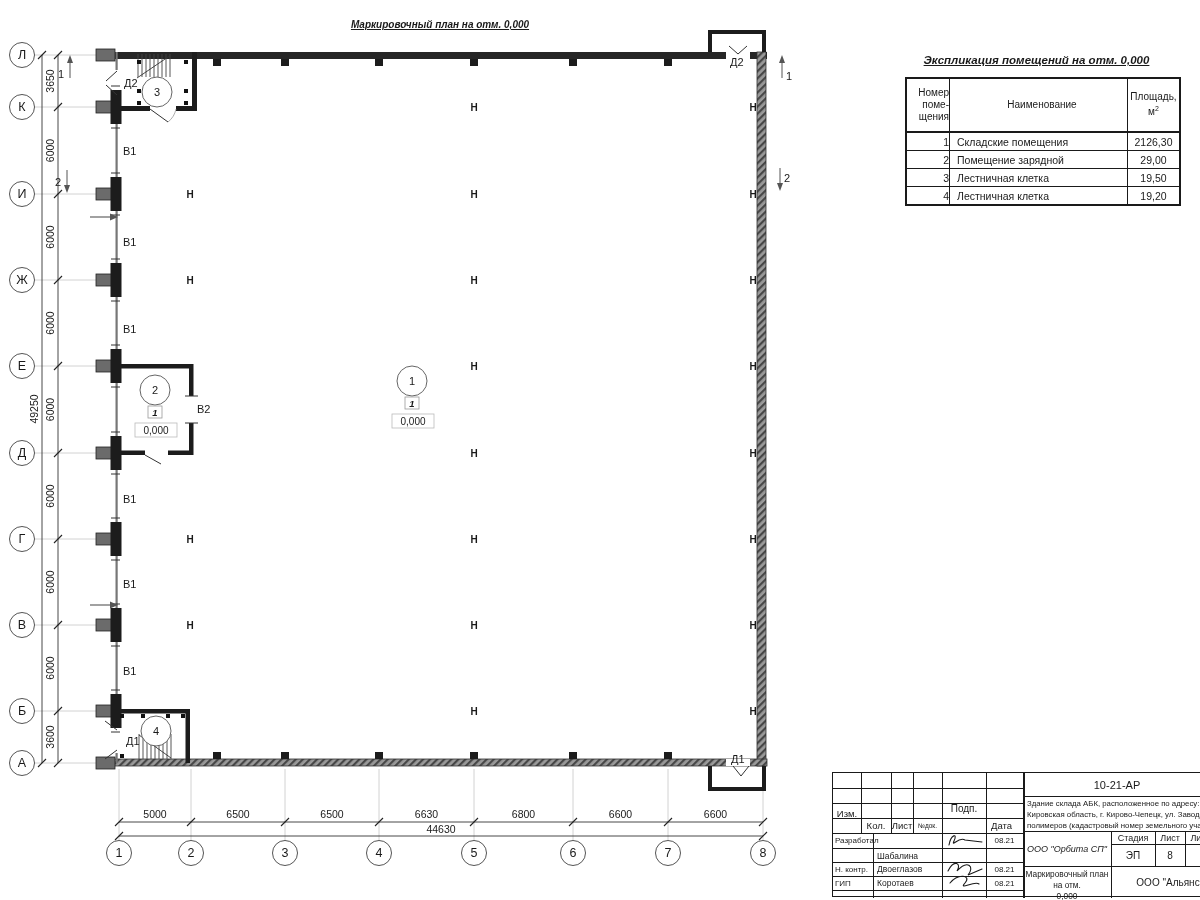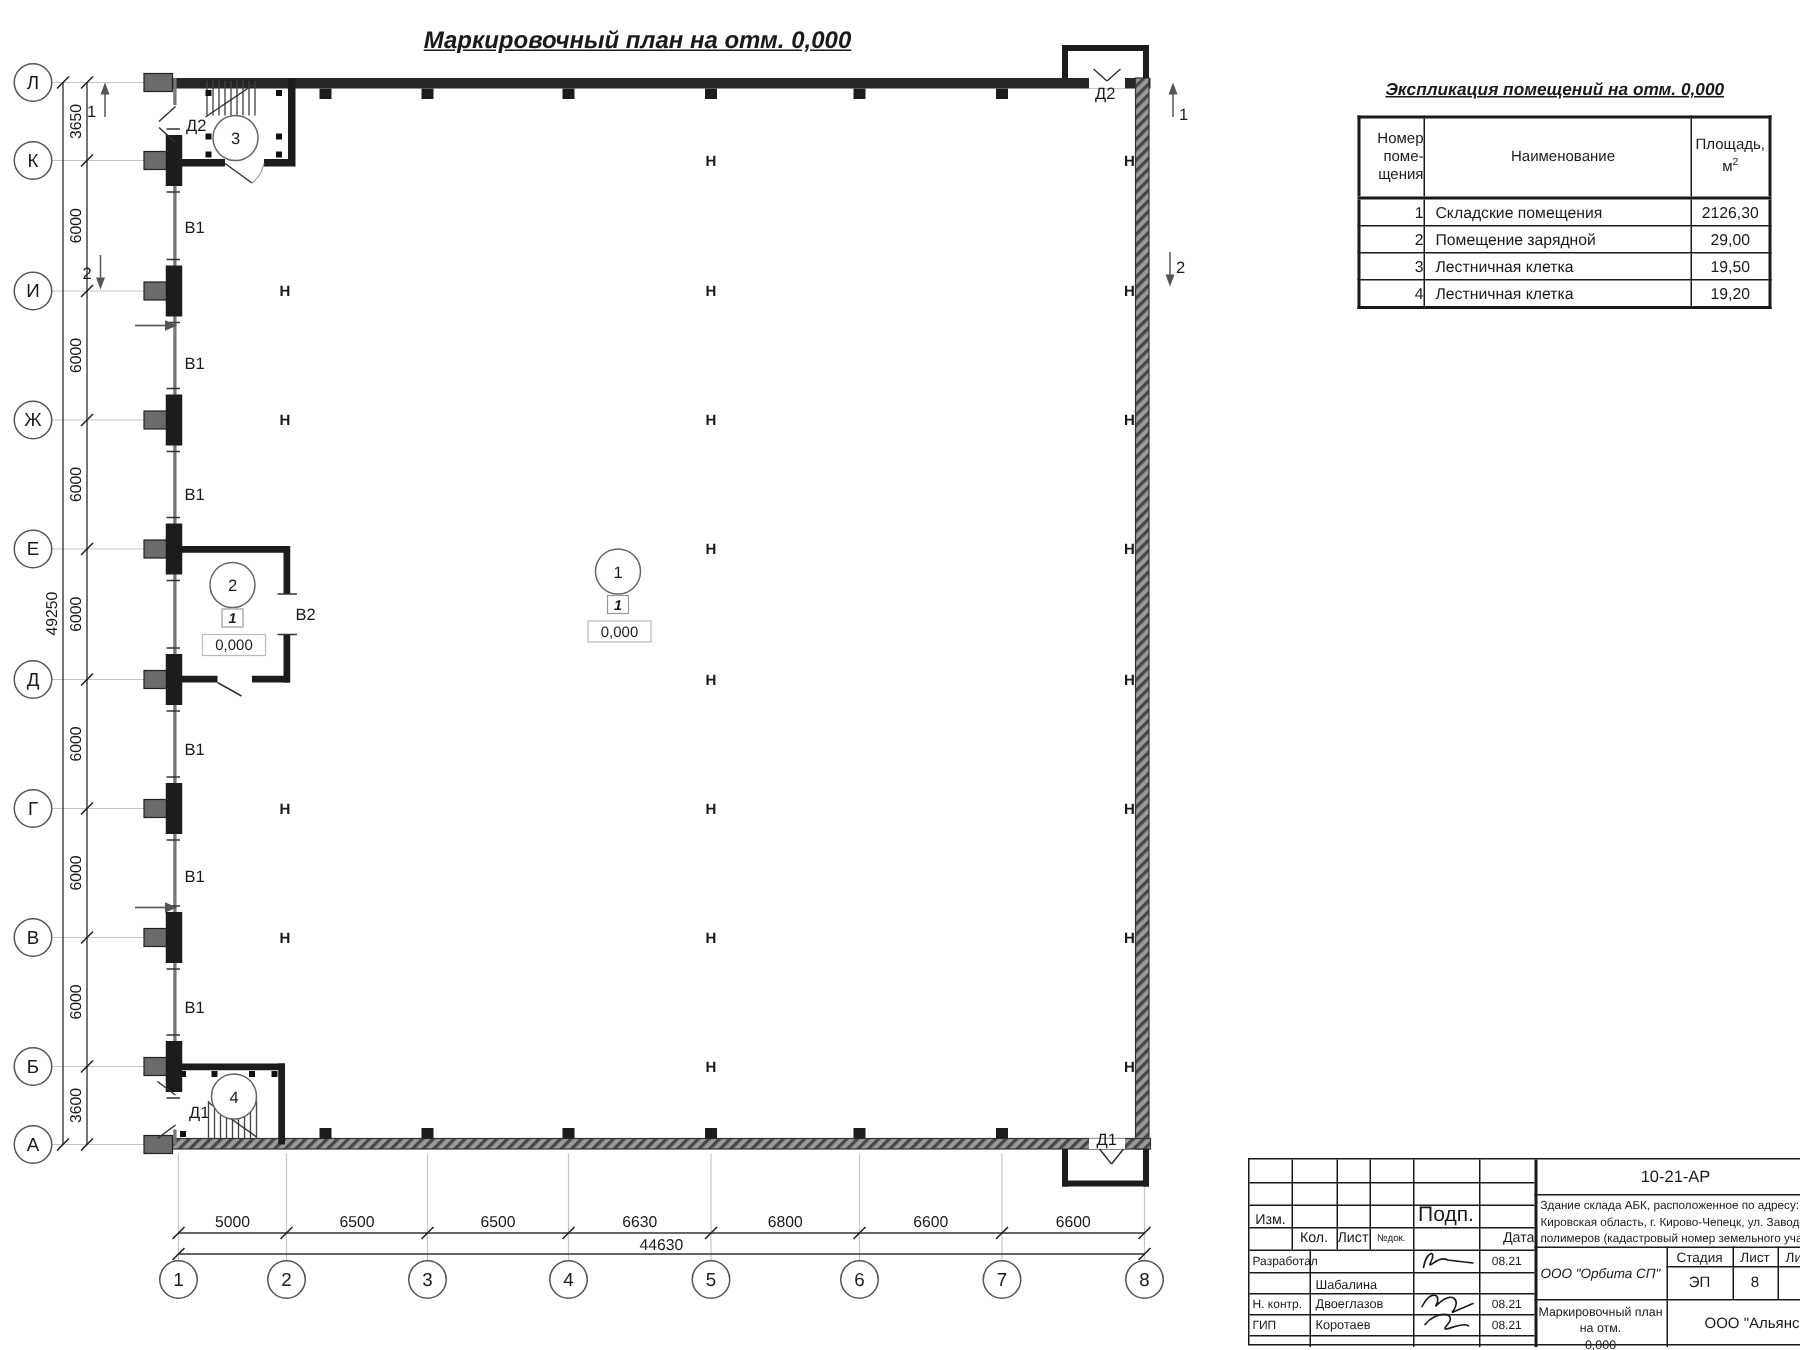--- a/index.html
+++ b/index.html
@@ -1,22 +1,22 @@
 <!DOCTYPE html>
 <html><head>
 <meta charset="utf-8">
 <style>
   html,body{margin:0;padding:0;}
   body{width:1200px;height:900px;position:relative;overflow:hidden;background:#ffffff;
        font-family:"Liberation Sans",sans-serif;color:#1a1a1a;}
   #plan{position:absolute;left:0;top:0;width:1200px;height:900px;}
   .abs{position:absolute;}
   
-  #main-title{position:absolute;left:125px;top:19px;width:600px;text-align:center;
-    font-size:16px;font-style:italic;font-weight:bold;text-decoration:underline;}
+  #main-title{position:absolute;left:140px;top:19px;width:600px;text-align:center;
+    font-size:10px;font-style:italic;font-weight:bold;text-decoration:underline;}
   
   #expl{position:absolute;left:905px;top:54px;width:263px;}
   #expl .t-title{font-size:11.5px;font-style:italic;font-weight:bold;text-decoration:underline;
     text-align:center;margin-bottom:11px;}
   #expl table{border-collapse:collapse;width:263px;table-layout:fixed;}
   #expl th,#expl td{border:1px solid #1a1a1a;font-weight:normal;font-size:10.5px;padding:0;}
   #expl table{border:2px solid #1a1a1a;}
   #expl thead th{height:52px;border-bottom:2px solid #1a1a1a;font-size:10px;line-height:12px;}
   #expl tbody td{height:17px;}
   #expl .c-num{width:42px;text-align:right;}
@@ -390,22 +390,22 @@
   <div class="hl" style="left:190px;top:93px;width:188px"></div>
   <div class="vl" style="left:278px;top:58px;height:67px"></div>
   <div class="vl" style="left:322px;top:58px;height:35px"></div>
   <div class="vl" style="left:352px;top:58px;height:35px"></div>
   <div class="hl" style="left:278px;top:71px;width:100px"></div>
 
   <div class="cell" style="left:0;top:33px;width:28px;height:15px;font-size:9.5px">Изм.</div>
   <div class="cell" style="left:28px;top:45px;width:30px;height:15px;font-size:9.5px">Кол.</div>
   <div class="cell" style="left:58px;top:45px;width:22px;height:15px;font-size:9.5px">Лист</div>
   <div class="cell" style="left:80px;top:45px;width:29px;height:15px;font-size:6.5px">№док.</div>
-  <div class="cell" style="left:109px;top:28px;width:44px;height:15px;font-size:14px">Подп.</div>
-  <div class="cell" style="left:161px;top:45px;width:37px;height:15px;font-size:9.5px">Дата</div>
+  <div class="cell" style="left:109px;top:28px;width:44px;height:15px;font-size:10px">Подп.</div>
+  <div class="cell" style="left:150px;top:45px;width:37px;height:15px;font-size:9.5px">Дата</div>
 
   <div class="cell left" style="left:2px;top:60px;width:38px;height:15px">Разработал</div>
   <div class="cell left" style="left:44px;top:75px;width:64px;height:15px;font-size:8.5px">Шабалина</div>
   <div class="cell" style="left:153px;top:60px;width:37px;height:15px">08.21</div>
   <div class="cell left" style="left:2px;top:89px;width:38px;height:14px">Н. контр.</div>
   <div class="cell left" style="left:44px;top:89px;width:64px;height:14px;font-size:8.5px">Двоеглазов</div>
   <div class="cell" style="left:153px;top:89px;width:37px;height:14px">08.21</div>
   <div class="cell left" style="left:2px;top:103px;width:38px;height:14px">ГИП</div>
   <div class="cell left" style="left:44px;top:103px;width:64px;height:14px;font-size:8.5px">Коротаев</div>
   <div class="cell" style="left:153px;top:103px;width:37px;height:14px">08.21</div>

